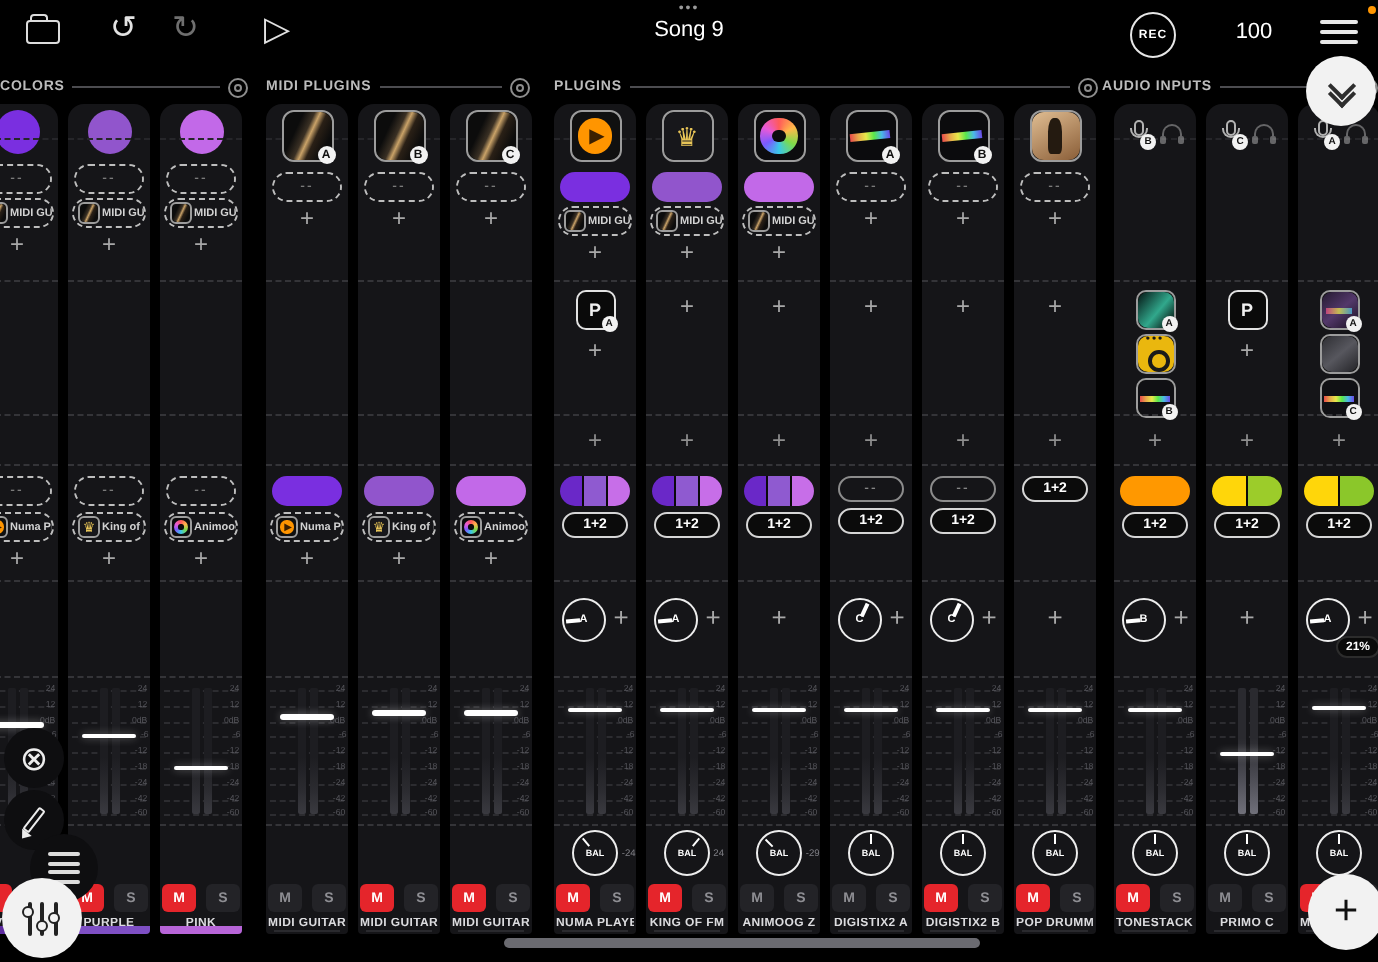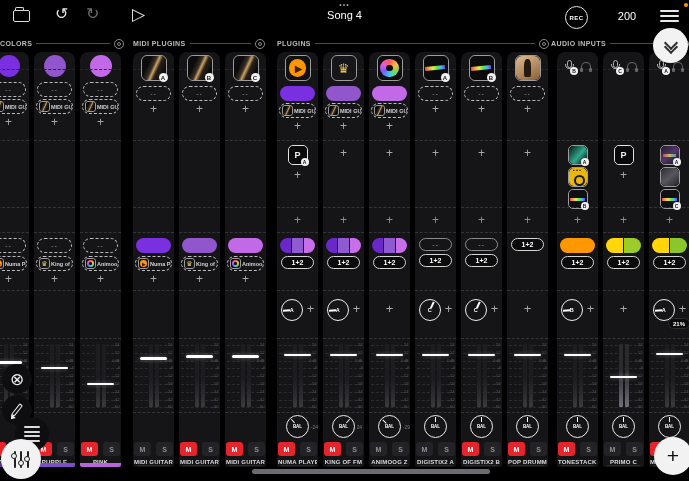--- a/index.html
+++ b/index.html
@@ -161,24 +161,24 @@
 
 <div id="app">
 
   <div class="topbar">
     <div class="tbi folder"></div>
     <div class="tbi undo">↺</div>
     <div class="tbi redo">↻</div>
     <div class="tbi play">▷</div>
     <div class="tb-center">
       <div class="dots">•••</div>
-      <div class="title">Song 4</div>
+      <div class="title">Song 9</div>
     </div>
     <div class="rec">REC</div>
-    <div class="tempo">200</div>
+    <div class="tempo">100</div>
     <div class="menu">
         <i></i>
         <i></i>
         <i></i>
       </div>
     <div class="orangedot"></div>
   </div>
 
   <div class="shead" style="left:0;width:124px;">
     <span class="lbl">COLORS</span>

